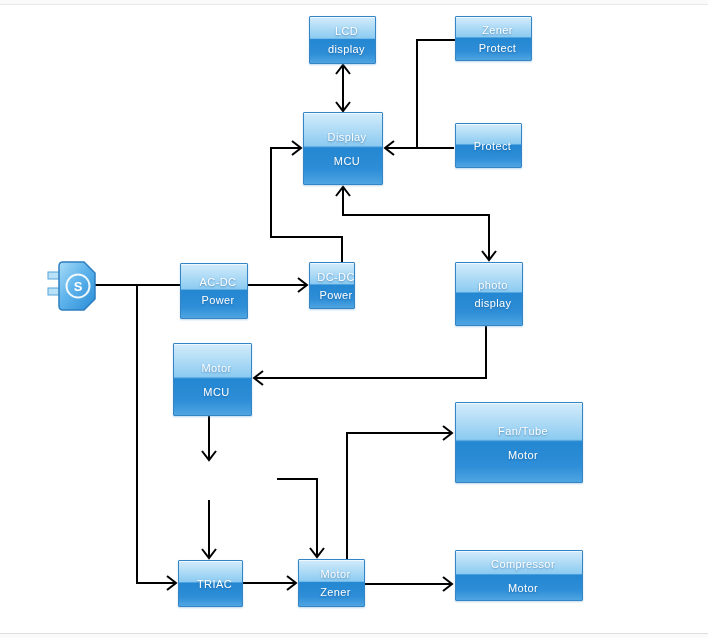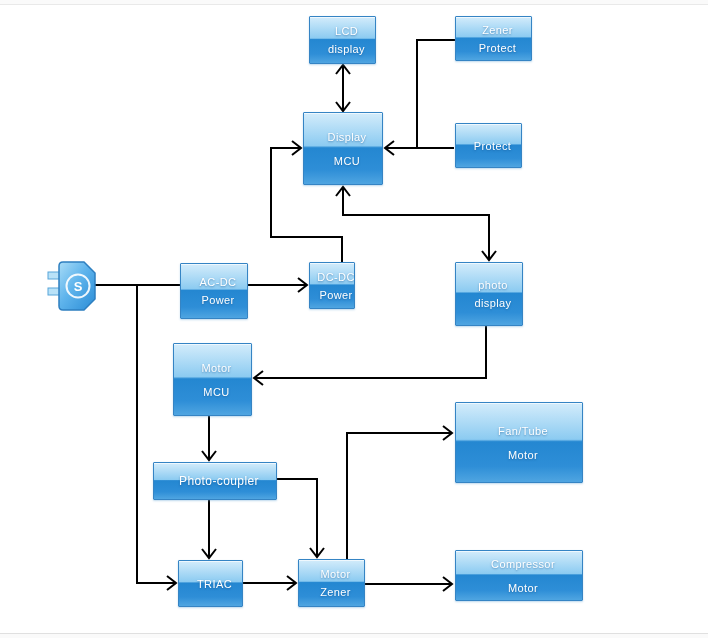--- a/index.html
+++ b/index.html
@@ -183,23 +183,20 @@
   <div class="node" style="left:455px;top:262px;width:68px;height:64px">
     <span class="nl">photo</span>
     <span class="nl">display</span>
   </div>
 
   <div class="node tall" style="left:173px;top:343px;width:79px;height:73px">
     <span class="nl">Motor</span>
     <span class="nl">MCU</span>
   </div>
 
-  <div class="node wide" style="left:153px;top:462px;width:124px;height:38px">
-    <span class="nl">Photo-coupler</span>
-  </div>
 
   <div class="node tall" style="left:455px;top:402px;width:128px;height:81px">
     <span class="nl">Fan/Tube</span>
     <span class="nl">Motor</span>
   </div>
 
   <div class="node" style="left:178px;top:560px;width:65px;height:47px">
     <span class="nl">TRIAC</span>
   </div>
 

